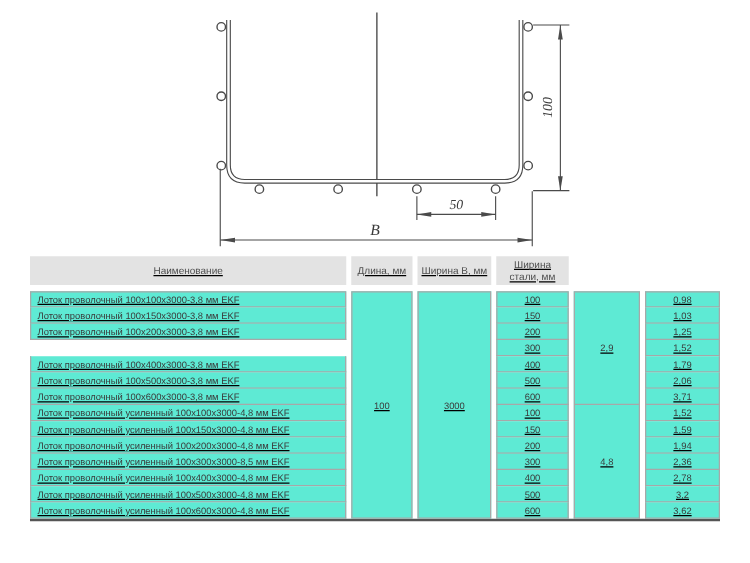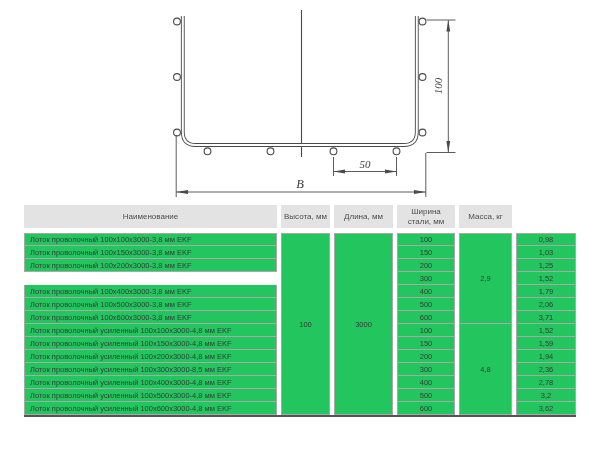--- a/index.html
+++ b/index.html
@@ -6,38 +6,38 @@
   body{
     width:600px;height:450px;background:#ffffff;position:relative;overflow:hidden;
     font-family:"Liberation Sans",sans-serif;
   }
   
   .drawing{position:absolute;left:0;top:0;width:600px;height:202px;}
   .dim-text{
     font-family:"Liberation Serif",serif;font-style:italic;fill:#3a3a3a;
   }
   
-  .spec-table{position:absolute;left:24px;top:205px;width:552px;}
+  .spec-table{position:absolute;left:24px;top:205px;width:552px;text-decoration:underline;}
   .thead,.tbody{
     display:grid;
     grid-template-columns:253px 49px 59px 58px 53px 60px;
     column-gap:4px;
   }
   .thead{height:23px;margin-bottom:5px;}
   .th{
     background:#e3e3e3;color:#4d4d4d;font-size:8px;line-height:1.15;
     display:flex;align-items:center;justify-content:center;text-align:center;
     padding:0 2px;box-sizing:border-box;
   }
   .tbody{
     grid-template-rows:repeat(14,13px);
     border-bottom:2px solid #555555;
   }
   .cell{
-    box-sizing:border-box;background:#22c55e;border:1px solid #a8a8a8;
+    box-sizing:border-box;background:#5eead4;border:1px solid #a8a8a8;
     font-size:7.5px;color:#3a3a3a;display:flex;align-items:center;
     white-space:nowrap;overflow:hidden;
   }
   .name{justify-content:flex-start;padding-left:5px;}
   .num{justify-content:center;}
   .c1{grid-column:1}.c4{grid-column:4}.c6{grid-column:6}
   .nt{border-top:none;}
   .mh{grid-column:2;grid-row:1/span 14;}
   .ml{grid-column:3;grid-row:1/span 14;}
   .mt1{grid-column:5;grid-row:1/span 7;}
@@ -100,24 +100,23 @@
       <polygon points="176.2,192 188,190.1 188,193.9"></polygon>
       <polygon points="425.8,192 414,190.1 414,193.9"></polygon>
     </g>
     <text class="dim-text" font-size="12.5" text-anchor="middle" x="300" y="188">B</text>
   </svg>
 </div>
 
 <div class="spec-table">
   <div class="thead">
     <div class="th">Наименование</div>
-    <div class="th">Высота, мм</div>
     <div class="th">Длина, мм</div>
+    <div class="th">Ширина В, мм</div>
     <div class="th">Ширина стали, мм</div>
-    <div class="th">Масса, кг</div>
   </div>
   <div class="tbody">
     <div class="cell num mh">100</div>
     <div class="cell num ml">3000</div>
     <div class="cell num mt1">2,9</div>
     <div class="cell num mt2">4,8</div>
 
     <div class="cell name c1">Лоток проволочный 100x100x3000-3,8 мм EKF</div>
     <div class="cell num c4">100</div>
     <div class="cell num c6">0,98</div>

